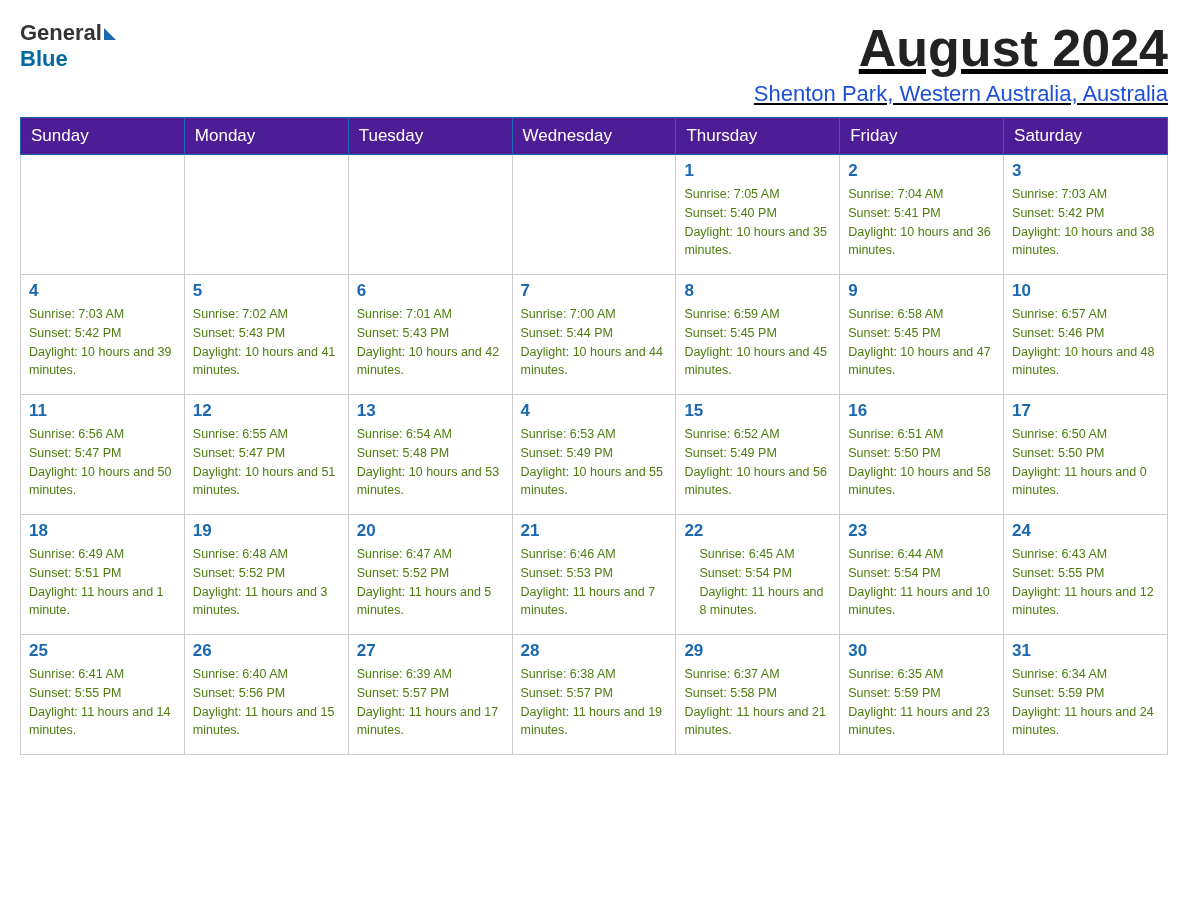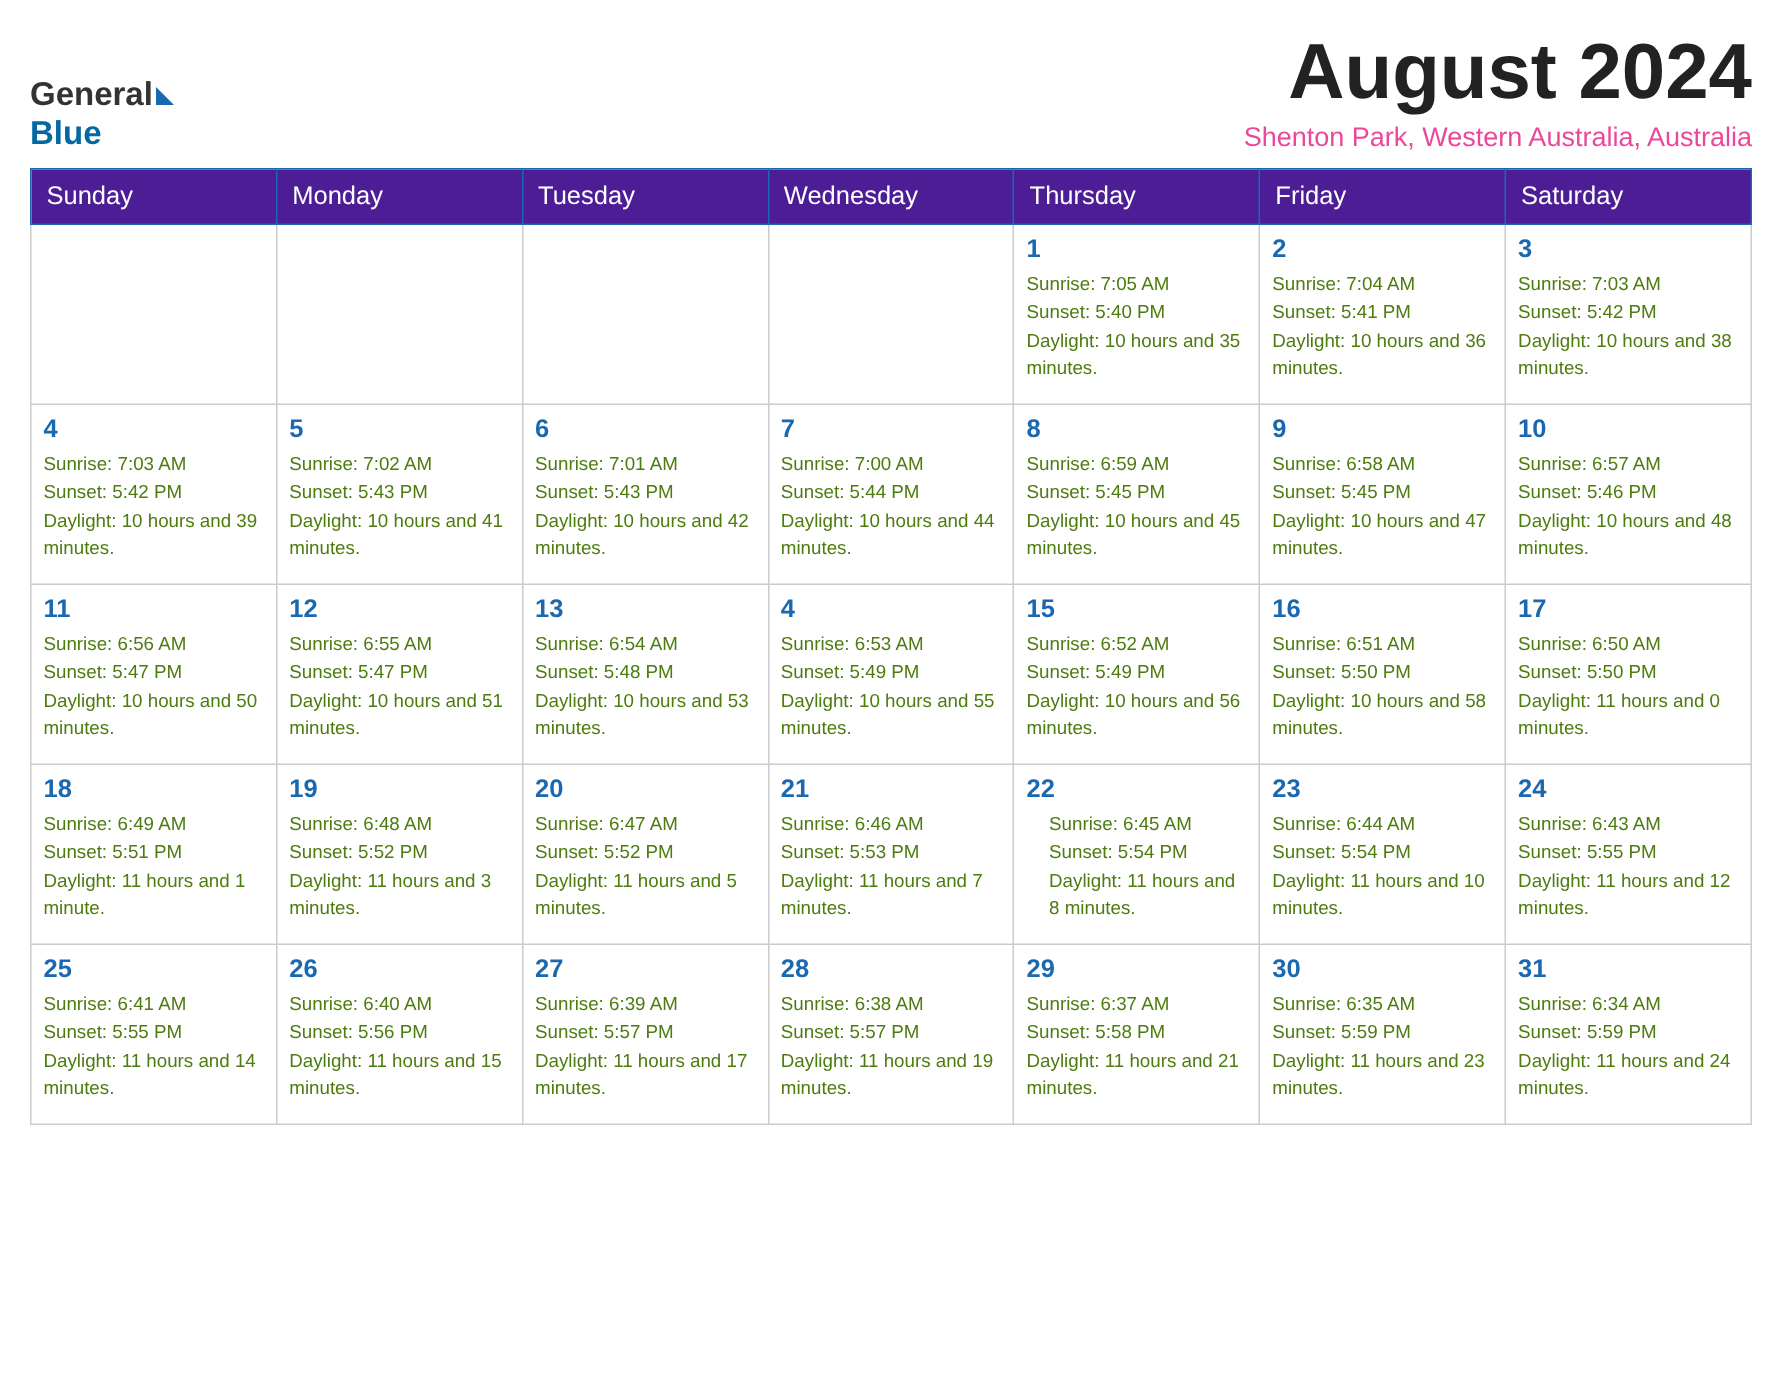--- a/index.html
+++ b/index.html
@@ -6,21 +6,21 @@
     body {
       font-family: Arial, sans-serif;
       background: #fff;
       padding: 20px;
       width: 1188px;
       min-height: 918px;
     }
     .header {
       display: flex;
       justify-content: space-between;
-      align-items: flex-end;
+      align-items: flex-start;
       margin-bottom: 10px;
     }
     .logo {
       display: flex;
       align-items: center;
       gap: 0;
     }
     .logo-text {
       font-size: 22px;
       font-weight: bold;
@@ -34,30 +34,31 @@
       height: 0;
       border-left: 12px solid #1a69b0;
       border-top: 12px solid transparent;
       border-bottom: 0px solid transparent;
       display: inline-block;
       margin-left: 2px;
       vertical-align: middle;
     }
     .title-section {
       text-align: right;
+      text-decoration: underline;
     }
     .month-title {
       font-size: 52px;
       font-weight: bold;
       color: #222;
       line-height: 1.1;
     }
     .location {
-      font-size: 18px;
-      color: #ec4899;
+      font-size: 22px;
+      color: #1d4ed8;
       margin-top: 4px;
     }
     table {
       width: 100%;
       border-collapse: collapse;
       margin-top: 10px;
     }
     thead tr {
       background-color: #4c1d95;
     }

